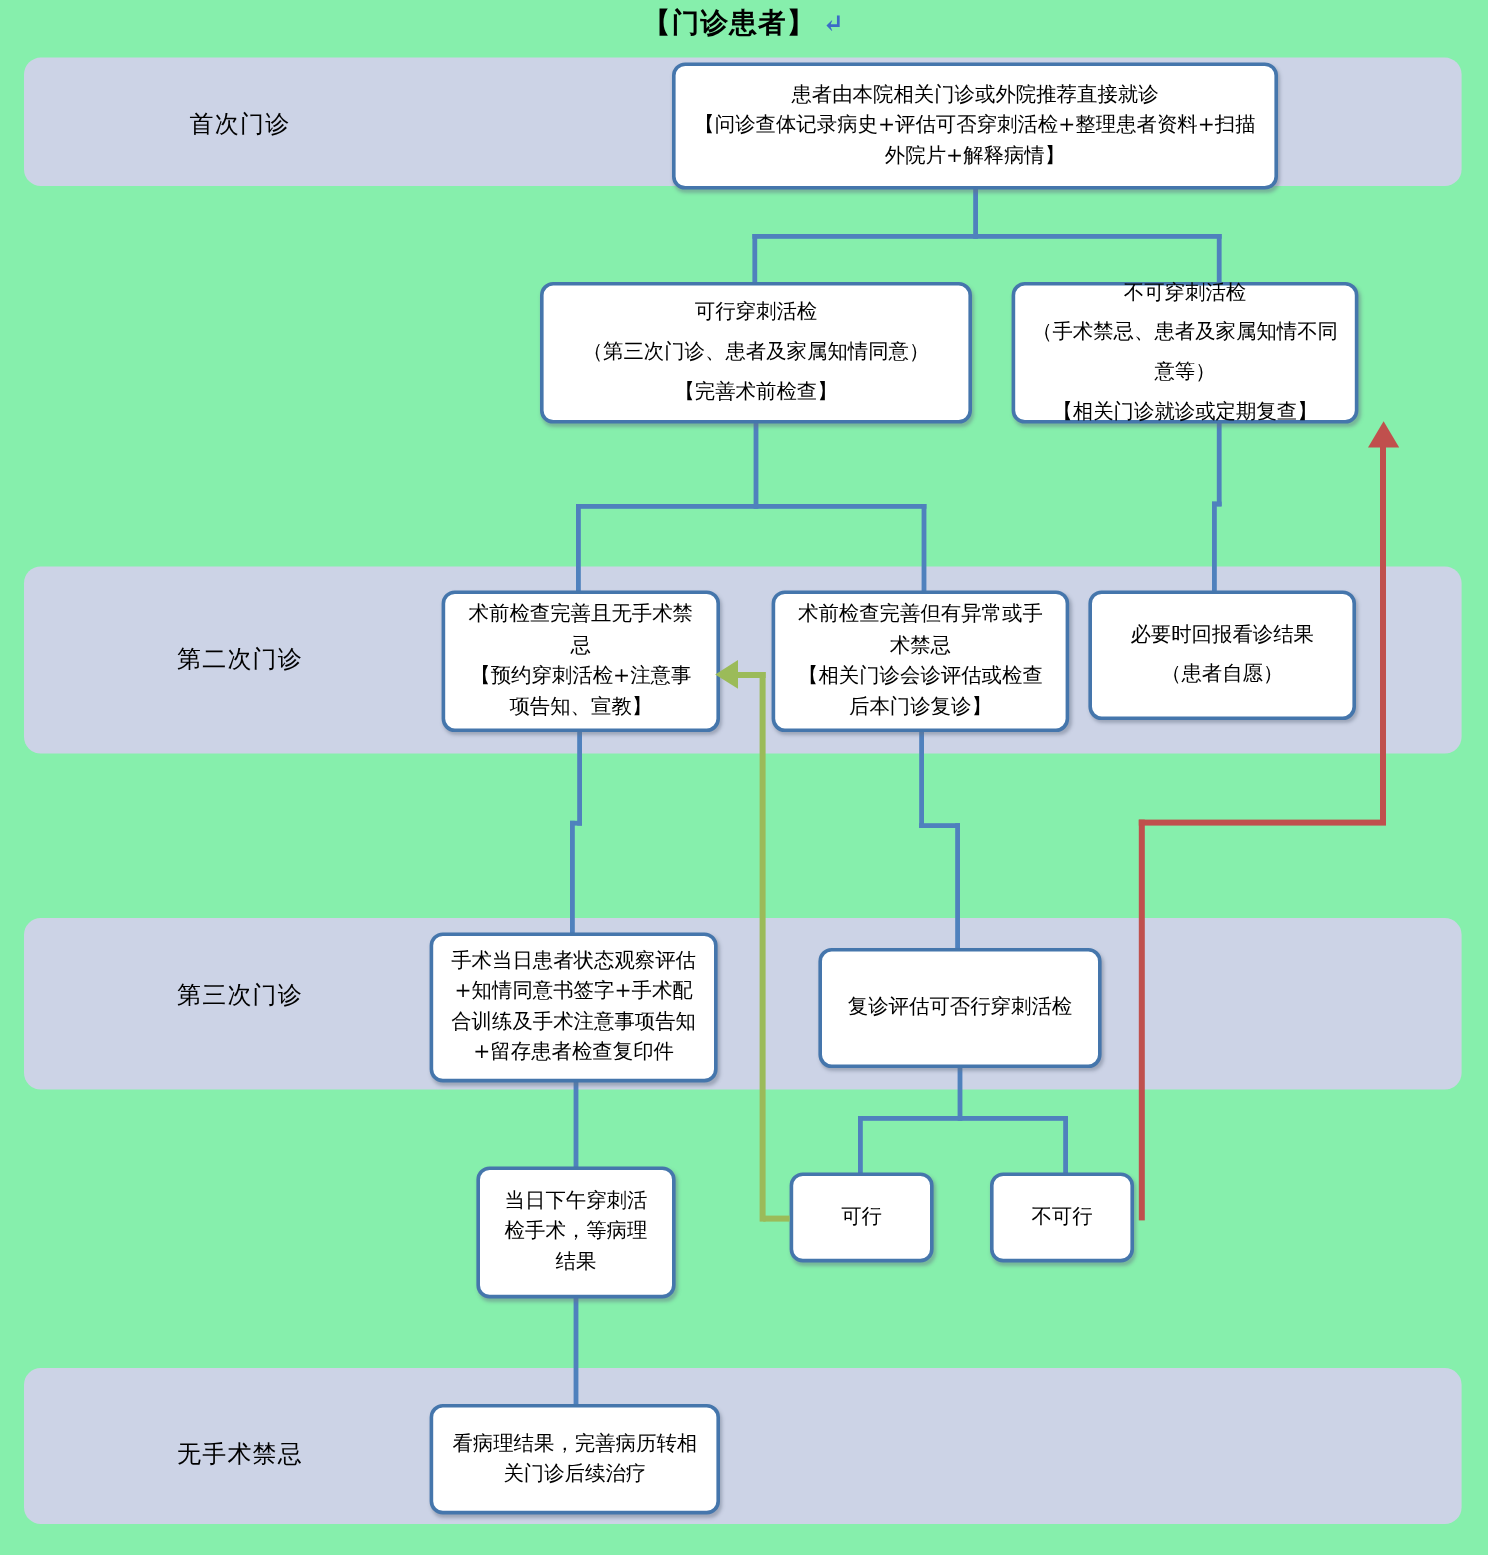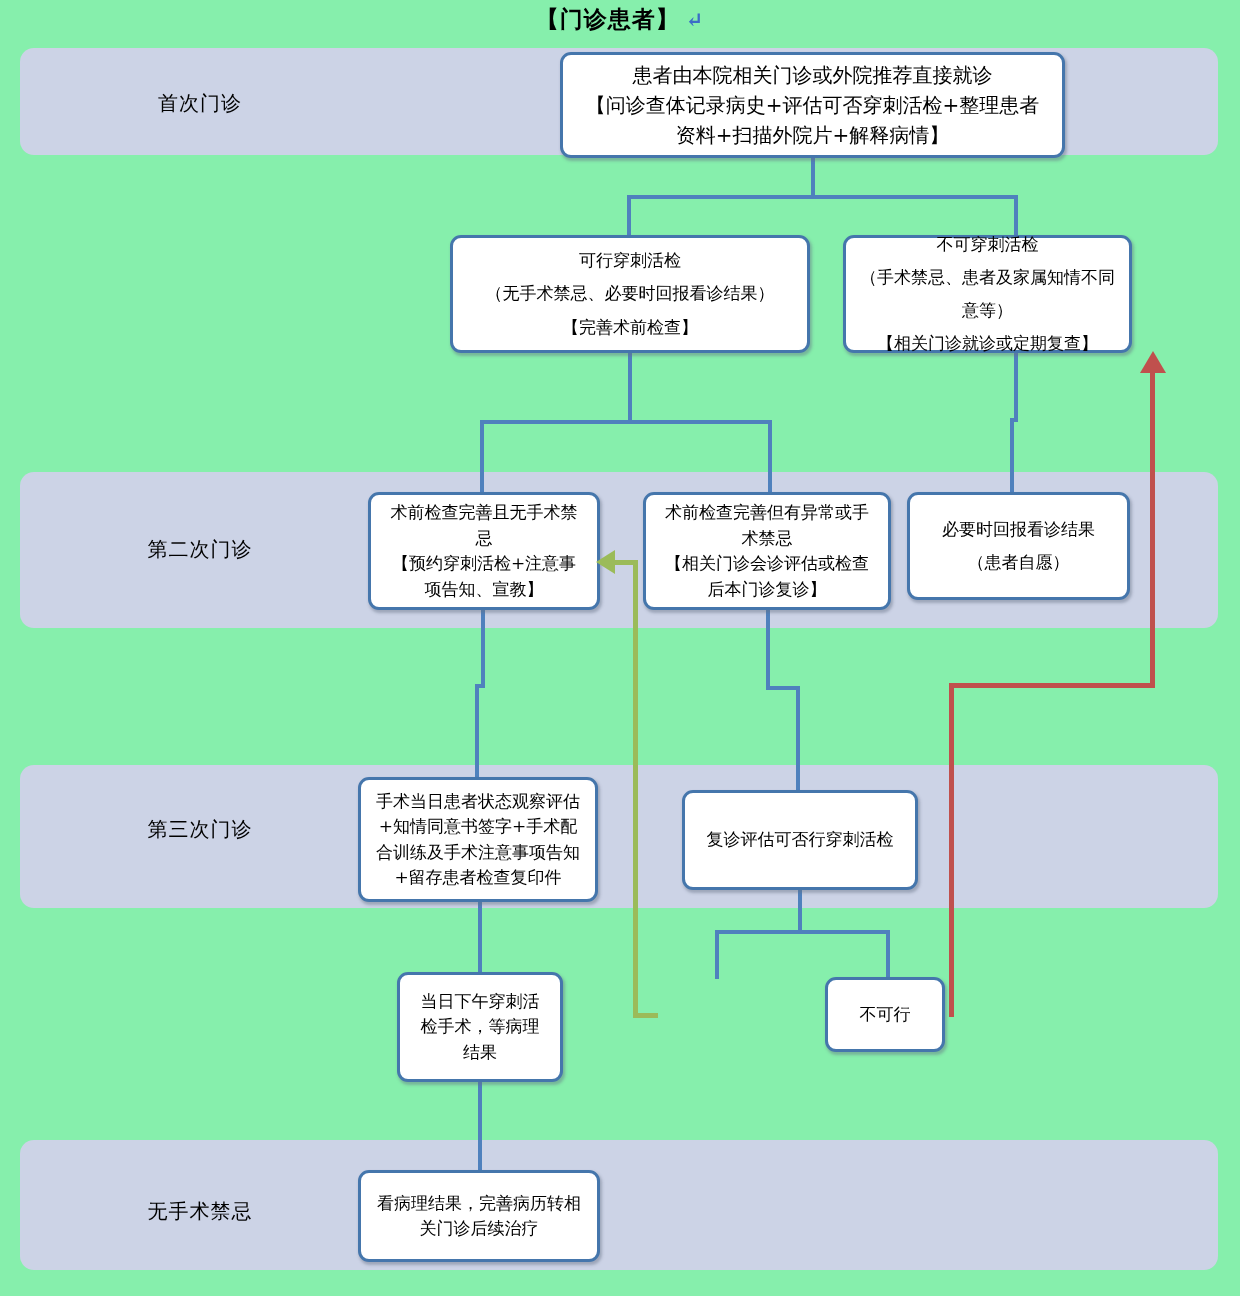--- a/index.html
+++ b/index.html
@@ -92,25 +92,25 @@
   <div class="conn-green" style="left:636px;top:1013px;width:22px;height:5px;"></div>
   <div class="conn-green" style="left:633px;top:560px;width:5px;height:458px;"></div>
   <div class="conn-green" style="left:612px;top:560px;width:26px;height:5px;"></div>
   <div class="arrow-left" style="left:596px;top:550px;"></div>
 
   <div class="conn-red" style="left:949px;top:683px;width:5px;height:334px;"></div>
   <div class="conn-red" style="left:949px;top:683px;width:206px;height:5px;"></div>
   <div class="conn-red" style="left:1150px;top:372px;width:5px;height:313px;"></div>
   <div class="arrow-up" style="left:1140px;top:351px;"></div>
 
-  <div class="node" style="left:560px;top:52px;width:505px;height:106px;font-size:20px;">患者由本院相关门诊或外院推荐直接就诊
+  <div class="node" style="left:560px;top:52px;width:505px;height:106px;font-size:17px;">患者由本院相关门诊或外院推荐直接就诊
 【问诊查体记录病史+评估可否穿刺活检+整理患者资料+扫描外院片+解释病情】</div>
 
   <div class="node lh-loose" style="left:450px;top:235px;width:360px;height:118px;">可行穿刺活检
-（无手术禁忌、必要时回报看诊结果）
+（第三次门诊、患者及家属知情同意）
 【完善术前检查】</div>
 
   <div class="node lh-loose" style="left:843px;top:235px;width:289px;height:118px;">不可穿刺活检
 （手术禁忌、患者及家属知情不同意等）
 【相关门诊就诊或定期复查】</div>
 
   <div class="node" style="left:368px;top:492px;width:232px;height:118px;">术前检查完善且无手术禁忌
 【预约穿刺活检+注意事项告知、宣教】</div>
 
   <div class="node" style="left:643px;top:492px;width:248px;height:118px;">术前检查完善但有异常或手术禁忌
@@ -118,18 +118,19 @@
 
   <div class="node lh-loose" style="left:907px;top:492px;width:223px;height:108px;">必要时回报看诊结果
 （患者自愿）</div>
 
   <div class="node" style="left:358px;top:777px;width:240px;height:125px;">手术当日患者状态观察评估+知情同意书签字+手术配合训练及手术注意事项告知+留存患者检查复印件</div>
 
   <div class="node" style="left:682px;top:790px;width:236px;height:100px;">复诊评估可否行穿刺活检</div>
 
   <div class="node" style="left:397px;top:972px;width:166px;height:110px;">当日下午穿刺活检手术，等病理结果</div>
 
+  <div class="node" style="left:658px;top:977px;width:120px;height:75px;">可行</div>
 
   <div class="node" style="left:825px;top:977px;width:120px;height:75px;">不可行</div>
 
   <div class="node" style="left:358px;top:1170px;width:242px;height:92px;">看病理结果，完善病历转相关门诊后续治疗</div>
 
 </div>
 
 </body></html>

